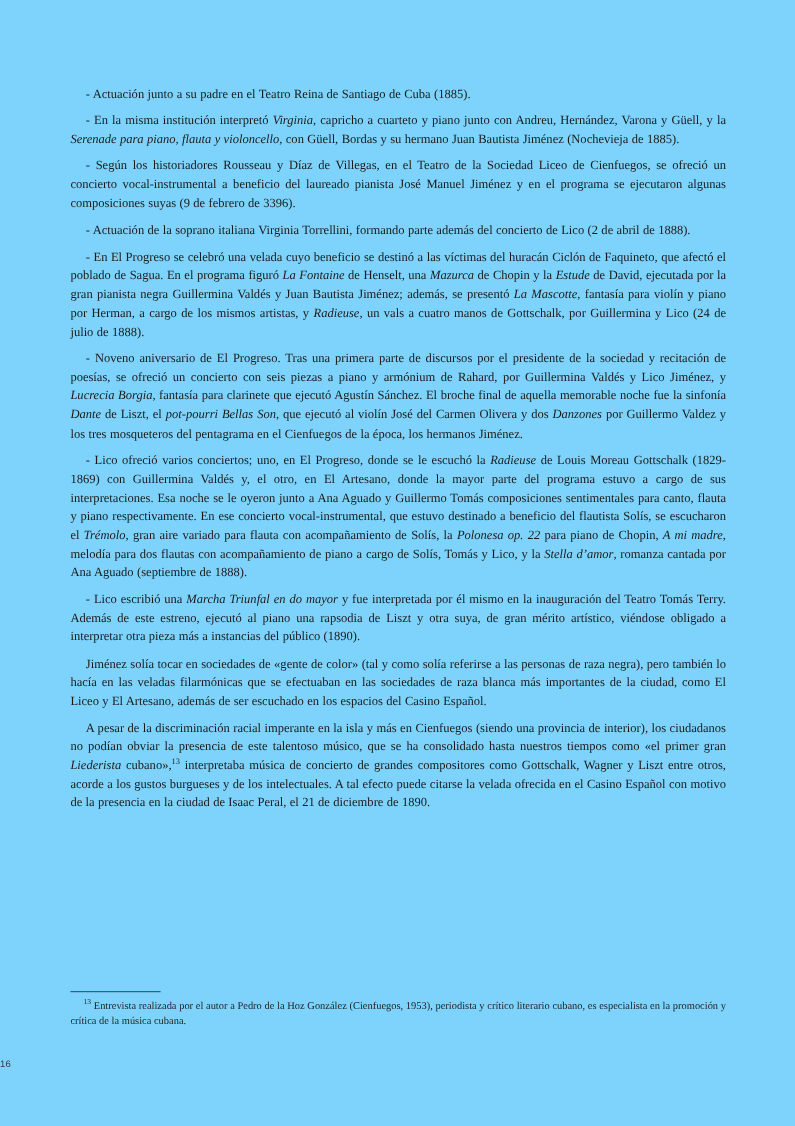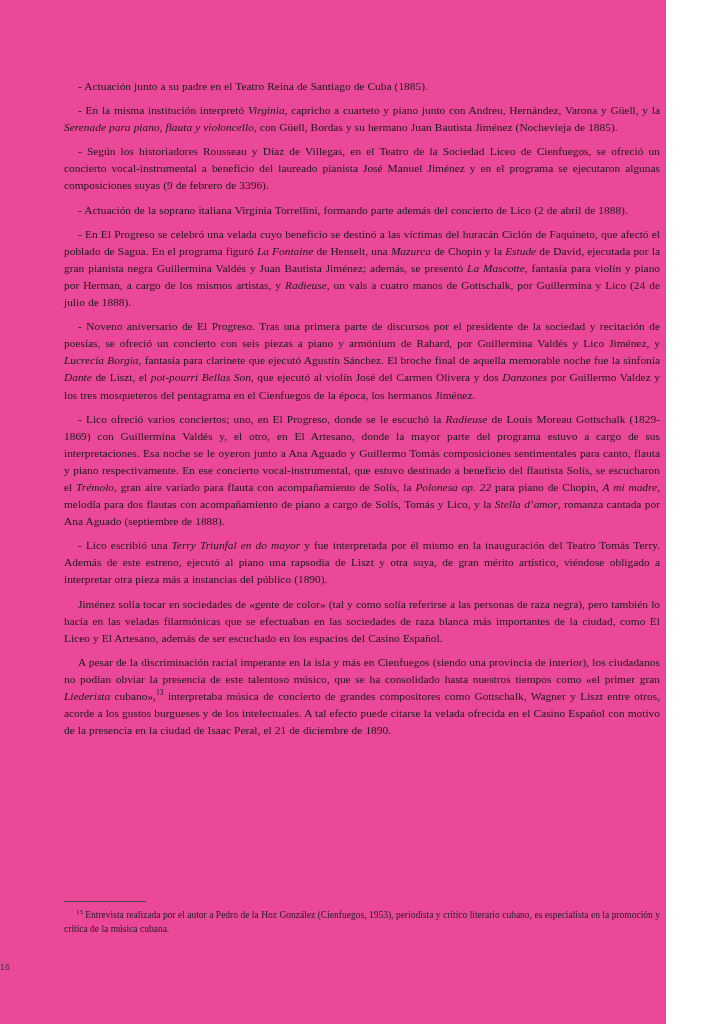--- a/index.html
+++ b/index.html
@@ -13,23 +13,23 @@
     height: 1024px;
     position: relative;
     overflow: hidden;
     font-family: "Liberation Serif", "DejaVu Serif", serif;
     color: #1a1a1a;
   }
   .page {
     position: absolute;
     left: 0;
     top: 0;
-    width: 666px;
+    width: 723px;
     height: 1024px;
-    background: #ec4899;
+    background: #7dd3fc;
   }
   .content {
     position: absolute;
     left: 64px;
     top: 78px;
     width: 596px;
   }
   .para {
     margin: 0 0 7px 0;
     font-size: 11.4px;
@@ -92,21 +92,21 @@
 <div class="page">
 
   <div class="content">
       <p class="para">- Actuación junto a su padre en el Teatro Reina de Santiago de Cuba (1885).</p>
       <p class="para">- En la misma institución interpretó <i>Virginia</i>, capricho a cuarteto y piano junto con Andreu, Hernández, Varona y Güell, y la <i>Serenade para piano, flauta y violoncello</i>, con Güell, Bordas y su hermano Juan Bautista Jiménez (Nochevieja de 1885).</p>
       <p class="para">- Según los historiadores Rousseau y Díaz de Villegas, en el Teatro de la Sociedad Liceo de Cienfuegos, se ofreció un concierto vocal-instrumental a beneficio del laureado pianista José Manuel Jiménez y en el programa se ejecutaron algunas composiciones suyas (9 de febrero de 3396).</p>
       <p class="para">- Actuación de la soprano italiana Virginia Torrellini, formando parte además del concierto de Lico (2 de abril de 1888).</p>
       <p class="para">- En El Progreso se celebró una velada cuyo beneficio se destinó a las víctimas del huracán Ciclón de Faquineto, que afectó el poblado de Sagua. En el programa figuró <i>La Fontaine</i> de Henselt, una <i>Mazurca</i> de Chopin y la <i>Estude</i> de David, ejecutada por la gran pianista negra Guillermina Valdés y Juan Bautista Jiménez; además, se presentó <i>La Mascotte</i>, fantasía para violín y piano por Herman, a cargo de los mismos artistas, y <i>Radieuse</i>, un vals a cuatro manos de Gottschalk, por Guillermina y Lico (24 de julio de 1888).</p>
       <p class="para">- Noveno aniversario de El Progreso. Tras una primera parte de discursos por el presidente de la sociedad y recitación de poesías, se ofreció un concierto con seis piezas a piano y armónium de Rahard, por Guillermina Valdés y Lico Jiménez, y <i>Lucrecia Borgia</i>, fantasía para clarinete que ejecutó Agustín Sánchez. El broche final de aquella memorable noche fue la sinfonía <i>Dante</i> de Liszt, el <i>pot-pourri Bellas Son</i>, que ejecutó al violín José del Carmen Olivera y dos <i>Danzones</i> por Guillermo Valdez y los tres mosqueteros del pentagrama en el Cienfuegos de la época, los hermanos Jiménez.</p>
       <p class="para">- Lico ofreció varios conciertos; uno, en El Progreso, donde se le escuchó la <i>Radieuse</i> de Louis Moreau Gottschalk (1829-1869) con Guillermina Valdés y, el otro, en El Artesano, donde la mayor parte del programa estuvo a cargo de sus interpretaciones. Esa noche se le oyeron junto a Ana Aguado y Guillermo Tomás composiciones sentimentales para canto, flauta y piano respectivamente. En ese concierto vocal-instrumental, que estuvo destinado a beneficio del flautista Solís, se escucharon el <i>Trémolo</i>, gran aire variado para flauta con acompañamiento de Solís, la <i>Polonesa op. 22</i> para piano de Chopin, <i>A mi madre</i>, melodía para dos flautas con acompañamiento de piano a cargo de Solís, Tomás y Lico, y la <i>Stella d’amor</i>, romanza cantada por Ana Aguado (septiembre de 1888).</p>
-      <p class="para">- Lico escribió una <i>Terry Triunfal en do mayor</i> y fue interpretada por él mismo en la inauguración del Teatro Tomás Terry. Además de este estreno, ejecutó al piano una rapsodia de Liszt y otra suya, de gran mérito artístico, viéndose obligado a interpretar otra pieza más a instancias del público (1890).</p>
+      <p class="para">- Lico escribió una <i>Marcha Triunfal en do mayor</i> y fue interpretada por él mismo en la inauguración del Teatro Tomás Terry. Además de este estreno, ejecutó al piano una rapsodia de Liszt y otra suya, de gran mérito artístico, viéndose obligado a interpretar otra pieza más a instancias del público (1890).</p>
       <p class="para">Jiménez solía tocar en sociedades de «gente de color» (tal y como solía referirse a las personas de raza negra), pero también lo hacía en las veladas filarmónicas que se efectuaban en las sociedades de raza blanca más importantes de la ciudad, como El Liceo y El Artesano, además de ser escuchado en los espacios del Casino Español.</p>
       <p class="para">A pesar de la discriminación racial imperante en la isla y más en Cienfuegos (siendo una provincia de interior), los ciudadanos no podían obviar la presencia de este talentoso músico, que se ha consolidado hasta nuestros tiempos como «el primer gran <i>Liederista</i> cubano»,<sup class="fnref">13</sup> interpretaba música de concierto de grandes compositores como Gottschalk, Wagner y Liszt entre otros, acorde a los gustos burgueses y de los intelectuales. A tal efecto puede citarse la velada ofrecida en el Casino Español con motivo de la presencia en la ciudad de Isaac Peral, el 21 de diciembre de 1890.</p>
     </div>
 
   <div class="footnote-block">
     <div class="footnote-rule"></div>
     <p class="footnote-text"><sup>13</sup> Entrevista realizada por el autor a Pedro de la Hoz González (Cienfuegos, 1953), periodista y crítico literario cubano, es especialista en la promoción y crítica de la música cubana.</p>
   </div>
 
   <div class="page-number">16</div>

